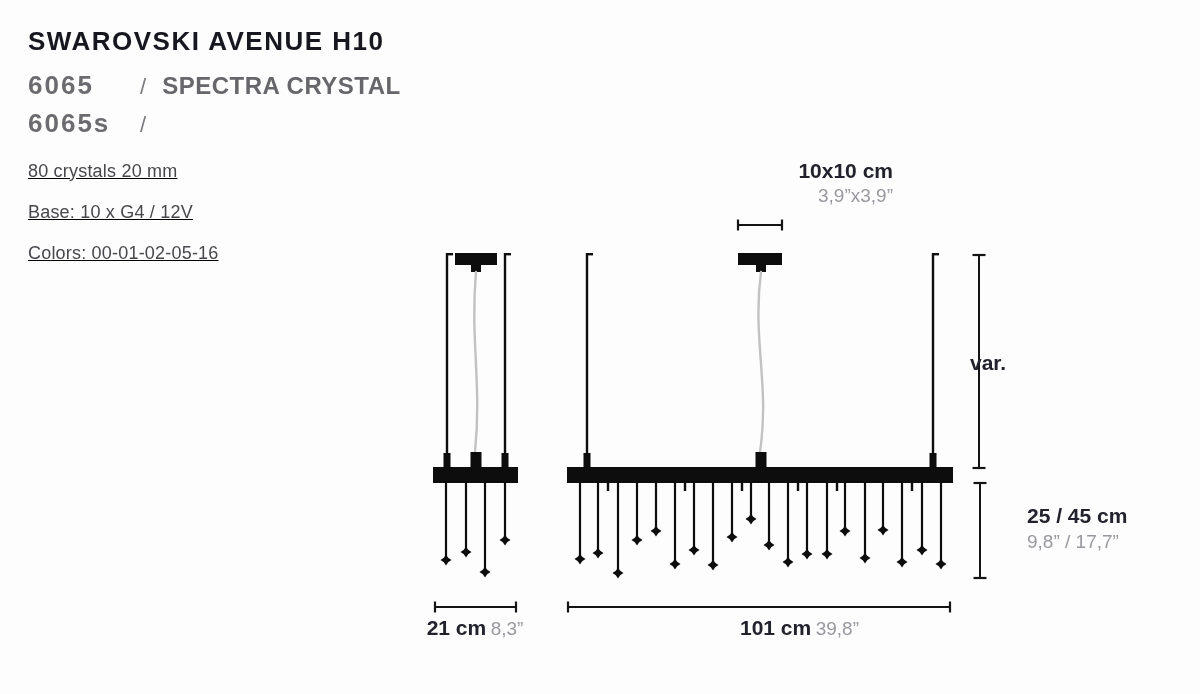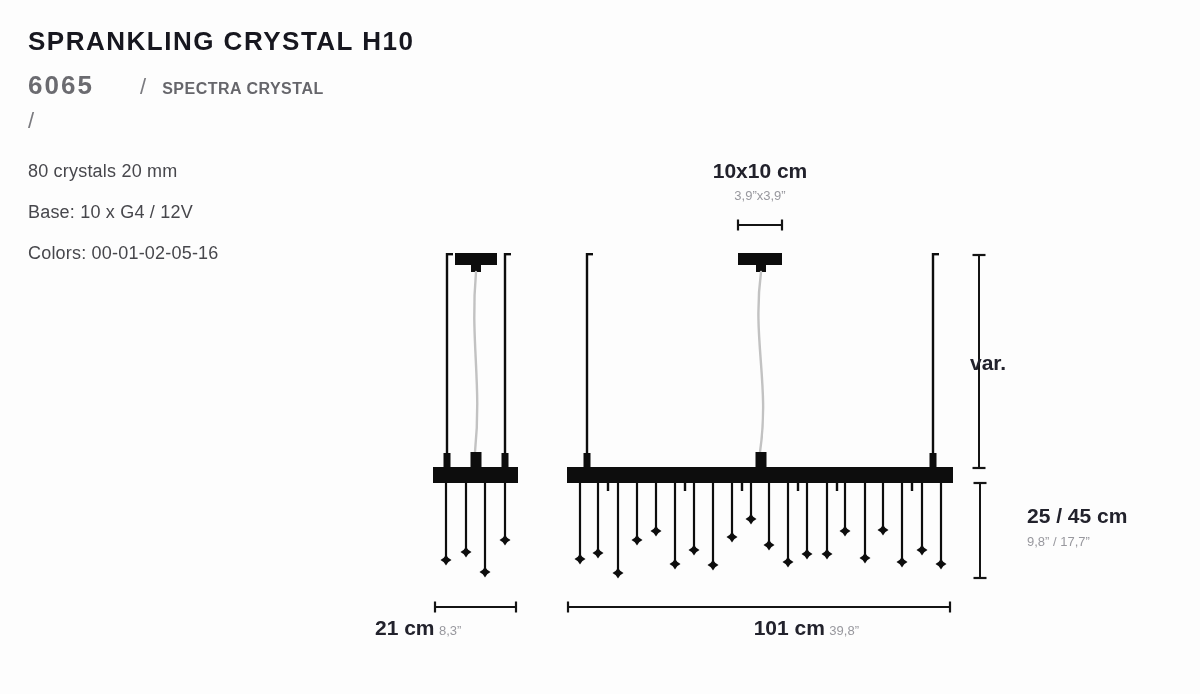--- a/index.html
+++ b/index.html
@@ -14,52 +14,53 @@
   .header{position:absolute;left:28px;top:27px;}
   .title{
     font-size:26px;font-weight:700;letter-spacing:1.5px;
     color:#17171f;margin:0 0 14px 0;line-height:1.1;
   }
   .variant-row{display:flex;align-items:baseline;height:38px;}
   .variant-code{
     width:112px;font-size:26px;font-weight:700;letter-spacing:2px;color:#6b6b70;
   }
   .variant-sep{font-size:22px;color:#7a7a7f;margin-right:16px;}
-  .variant-name{font-size:16px;font-weight:600;letter-spacing:0.5px;color:#66666b;}
-  .specs{margin-top:14px;}
+  .variant-name{font-size:24px;font-weight:600;letter-spacing:0.5px;color:#66666b;}
+  .specs{margin-top:14px;text-decoration:underline;}
   .spec-line{
     font-size:18px;font-weight:500;color:#47474c;letter-spacing:0.2px;
     height:41px;line-height:22px;
   }
   
   .diagram-svg{position:absolute;left:0;top:0;}
   
   .dim-label{position:absolute;white-space:nowrap;}
   .dim-metric{font-size:21px;font-weight:700;color:#22222c;}
-  .dim-imperial{font-size:13px;font-weight:500;color:#98989e;}
-  .canopy-label{left:660px;top:158px;width:200px;text-align:center;line-height:25px;}
+  .dim-imperial{font-size:19px;font-weight:500;color:#98989e;}
+  .canopy-label{left:693px;top:158px;width:200px;text-align:right;line-height:25px;}
   .var-label{left:970px;top:351px;}
   .drop-label{left:1027px;top:503px;line-height:26px;}
-  .small-width-label{left:375px;top:616px;width:200px;}
+  .small-width-label{left:375px;top:616px;width:200px;text-align:center;}
   .large-width-label{left:659px;top:616px;width:200px;text-align:right;}
 </style>
 </head>
 <body>
 
 <div class="page">
 
   <div class="header">
-    <h1 class="title">SPRANKLING CRYSTAL H10</h1>
+    <h1 class="title">SWAROVSKI AVENUE H10</h1>
 
     <div class="variant-row">
       <span class="variant-code">6065</span>
       <span class="variant-sep">/</span>
       <span class="variant-name">SPECTRA CRYSTAL</span>
     </div>
     <div class="variant-row">
+      <span class="variant-code">6065s</span>
       <span class="variant-sep">/</span>
     </div>
 
     <div class="specs">
       <div class="spec-line">80 crystals 20 mm</div>
       <div class="spec-line">Base: 10 x G4 / 12V</div>
       <div class="spec-line">Colors: 00-01-02-05-16</div>
     </div>
   </div>
 

